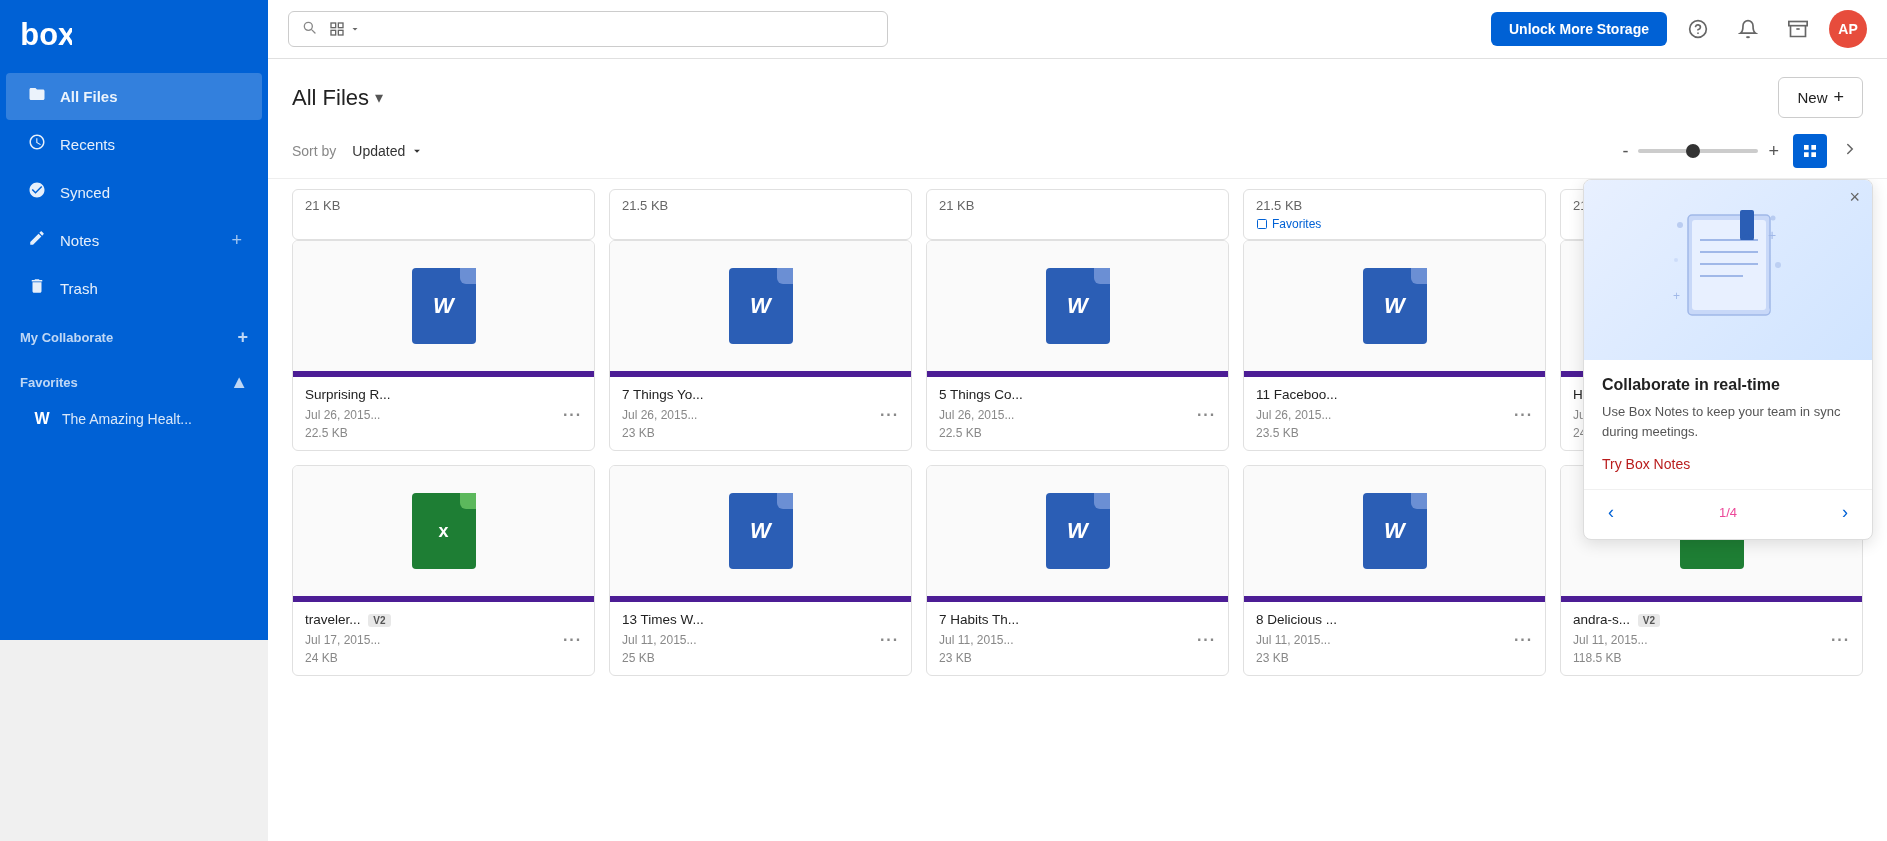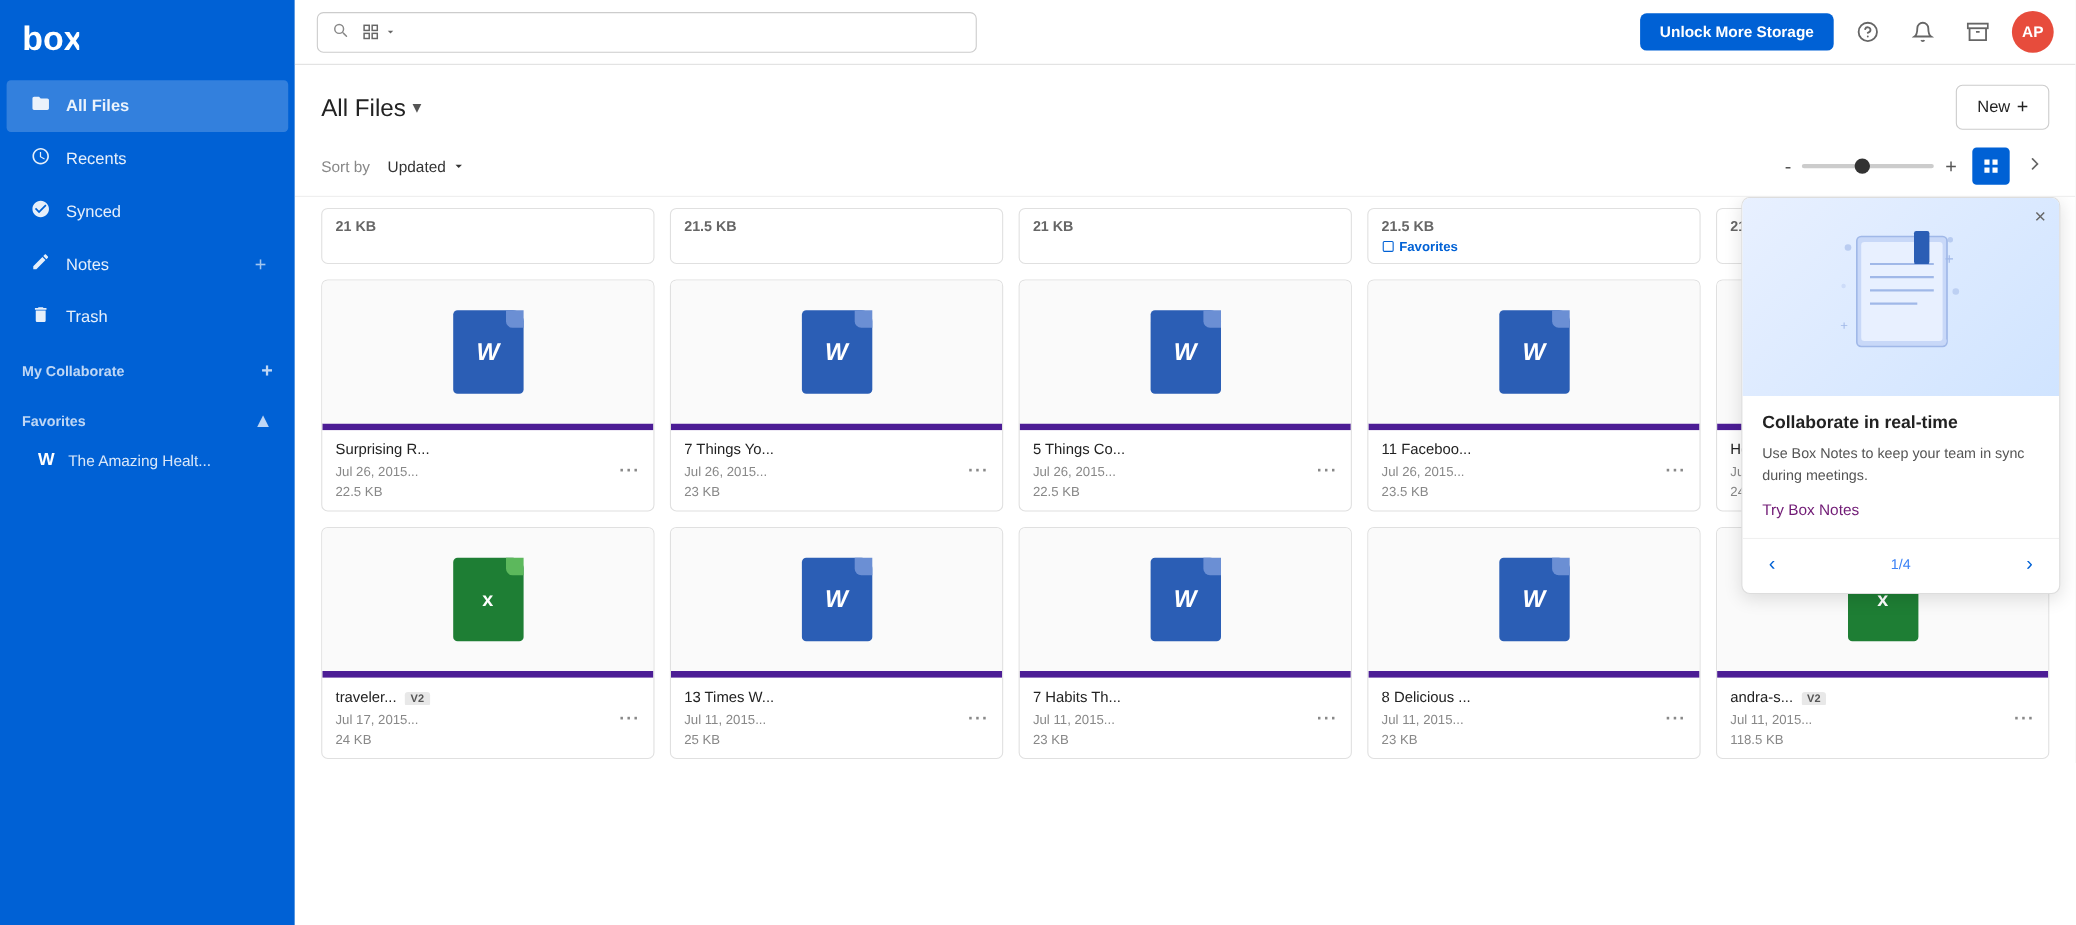--- a/index.html
+++ b/index.html
@@ -6,21 +6,21 @@
     body { font-family: -apple-system, BlinkMacSystemFont, 'Segoe UI', Arial, sans-serif; display: flex; height: 841px; overflow: hidden; background: #f0f0f0; }
 
     
     .sidebar {
       width: 268px;
       min-width: 268px;
       background: #0061d5;
       color: white;
       display: flex;
       flex-direction: column;
-      height: 841px;
+      height: 640px;
       overflow-y: auto;
     }
     .sidebar-logo {
       padding: 18px 20px;
       display: flex;
       align-items: center;
     }
     .box-logo {
       width: 52px;
       height: 36px;
@@ -437,21 +437,21 @@
       color: #222;
       margin-bottom: 8px;
     }
     .popup-desc {
       font-size: 13px;
       color: #555;
       line-height: 1.5;
       margin-bottom: 14px;
     }
     .popup-link {
-      color: #701a75;
+      color: #b91c1c;
       font-size: 14px;
       text-decoration: none;
       cursor: pointer;
     }
     .popup-footer {
       display: flex;
       align-items: center;
       justify-content: space-between;
       padding: 10px 18px 14px 18px;
       border-top: 1px solid #f0f0f0;
@@ -460,21 +460,21 @@
     .popup-nav-btn {
       background: none;
       border: none;
       cursor: pointer;
       font-size: 18px;
       color: #0061d5;
       padding: 2px 6px;
     }
     .popup-page {
       font-size: 13px;
-      color: #3b82f6;
+      color: #ec4899;
     }
 
     
     .file-grid-container::-webkit-scrollbar { width: 6px; }
     .file-grid-container::-webkit-scrollbar-track { background: transparent; }
     .file-grid-container::-webkit-scrollbar-thumb { background: #ccc; border-radius: 3px; }
   </style>
 </head>
 <body>
 
@@ -625,21 +625,21 @@
       </button>
       <button class="view-list-btn">
         <svg width="18" height="18" viewBox="0 0 24 24" fill="#666">
             <path d="M9 18l6-6-6-6" stroke="#666" stroke-width="2" fill="none" stroke-linecap="round"></path>
           </svg>
       </button>
     </div>
 
     <div class="file-grid-container" style="position:relative;">
 
-      <div class="file-grid" style="margin-bottom:14px;font-weight:bold;">
+      <div class="file-grid" style="">
         <div class="file-card-partial">
           <div class="file-card-size-only">21 KB</div>
         </div>
         <div class="file-card-partial">
           <div class="file-card-size-only">21.5 KB</div>
         </div>
         <div class="file-card-partial">
           <div class="file-card-size-only">21 KB</div>
         </div>
         <div class="file-card-partial">

